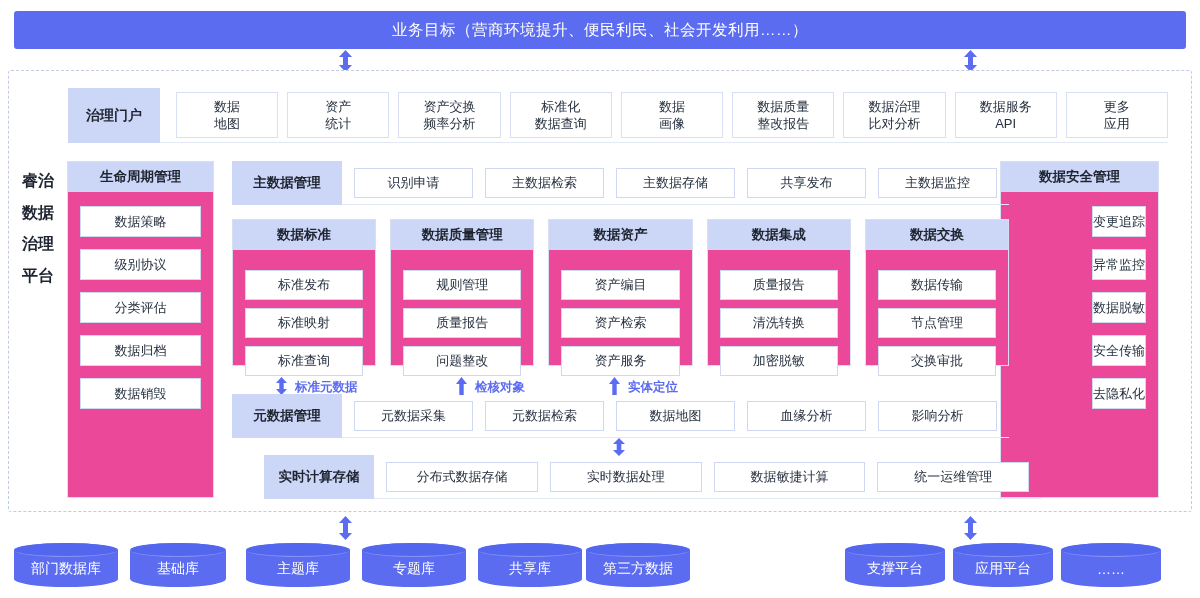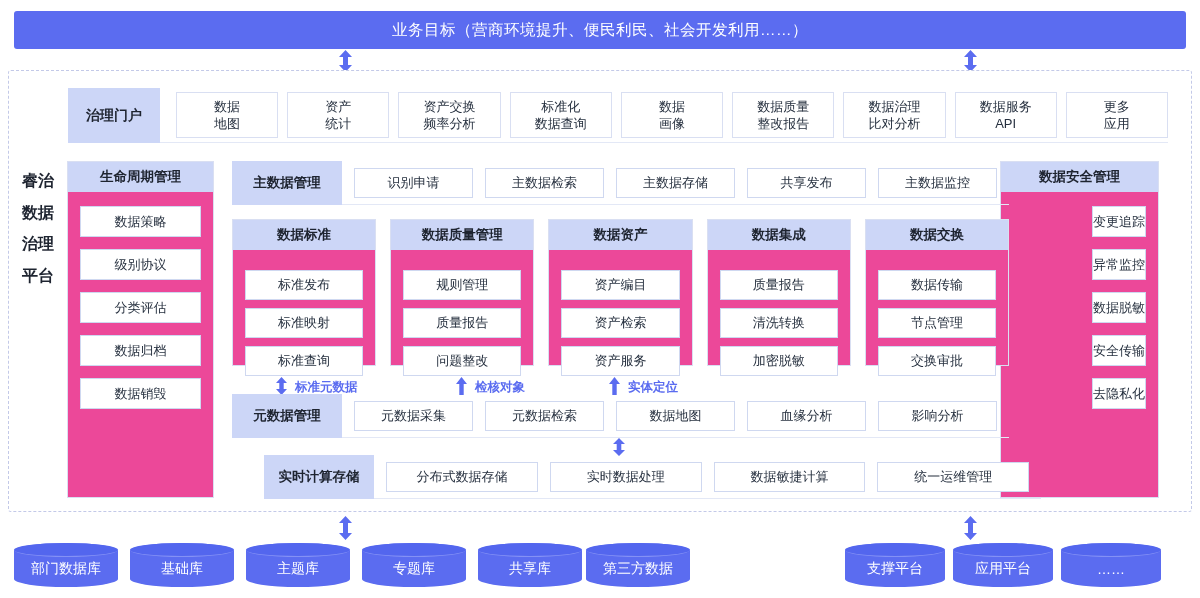--- a/index.html
+++ b/index.html
@@ -353,21 +353,21 @@
   </div>
   <div class="arrow" style="left:962px; top:516px;">
     <svg width="17" height="24" viewBox="0 0 17 24">
         <path d="M8.5 0 L15 7 L11 7 L11 17 L15 17 L8.5 24 L2 17 L6 17 L6 7 L2 7 Z" fill="#5b6cf0"></path>
       </svg>
   </div>
 
   <div class="cyl" style="left:14px;  width:104px;">
       <span>部门数据库</span>
     </div>
-  <div class="cyl" style="left:130px; width:104px;">
+  <div class="cyl" style="left:130px; width:96px;">
       <span>基础库</span>
     </div>
   <div class="cyl" style="left:246px; width:104px;">
       <span>主题库</span>
     </div>
   <div class="cyl" style="left:362px; width:104px;">
       <span>专题库</span>
     </div>
   <div class="cyl" style="left:478px; width:104px;">
       <span>共享库</span>

